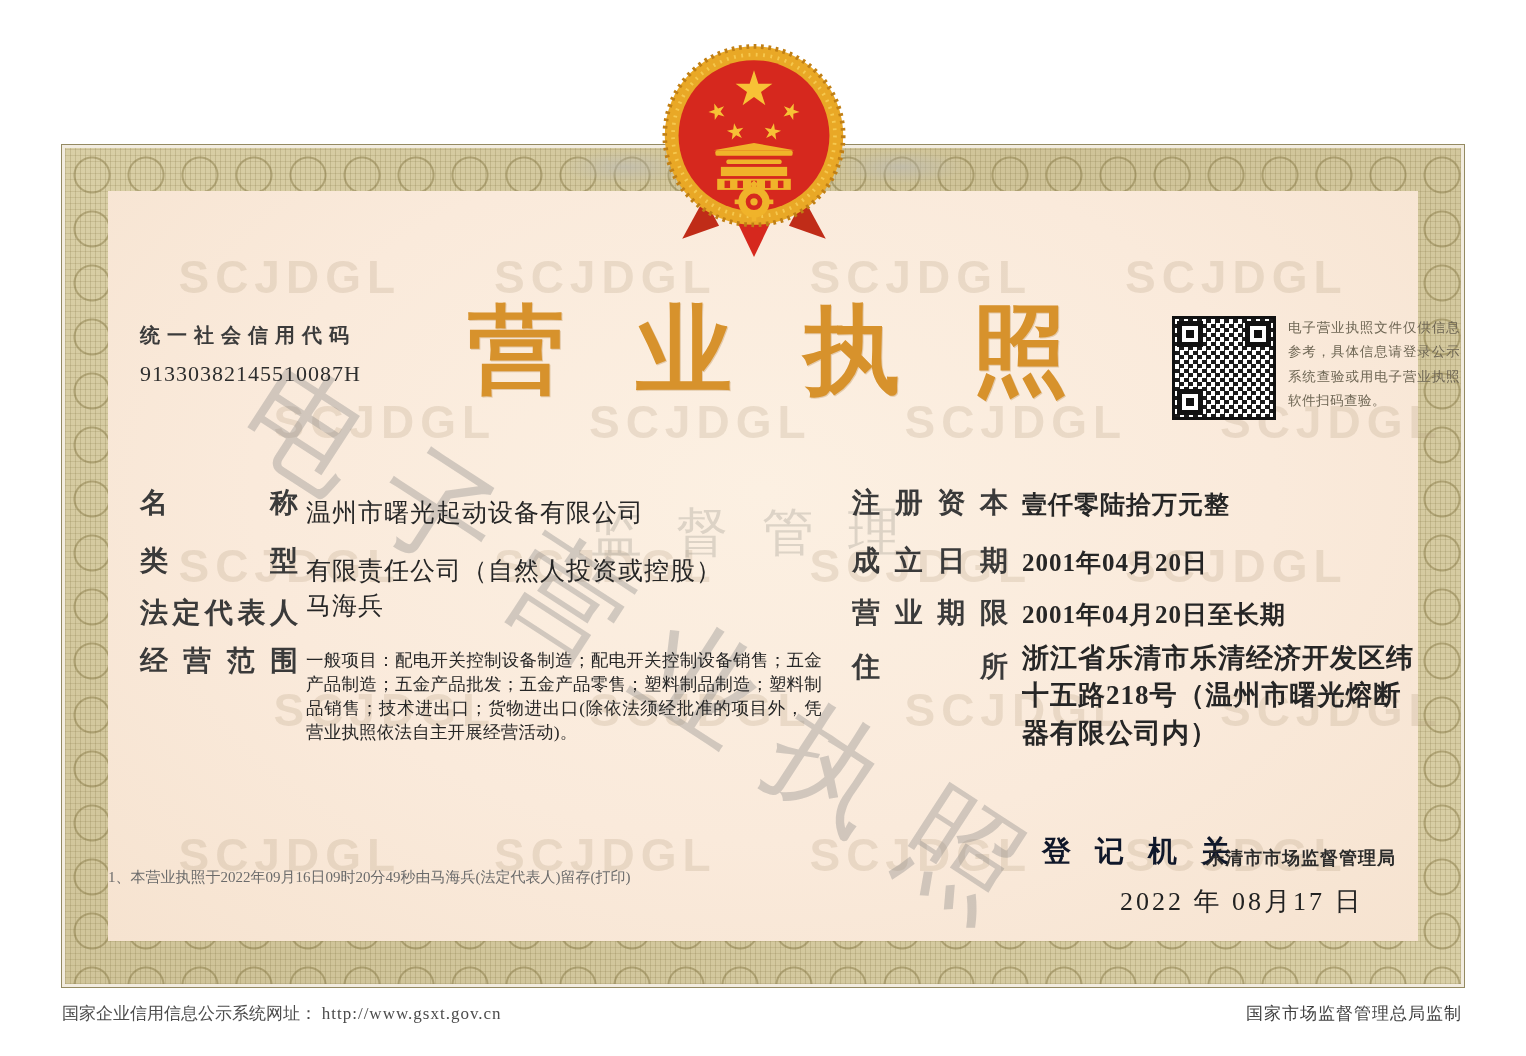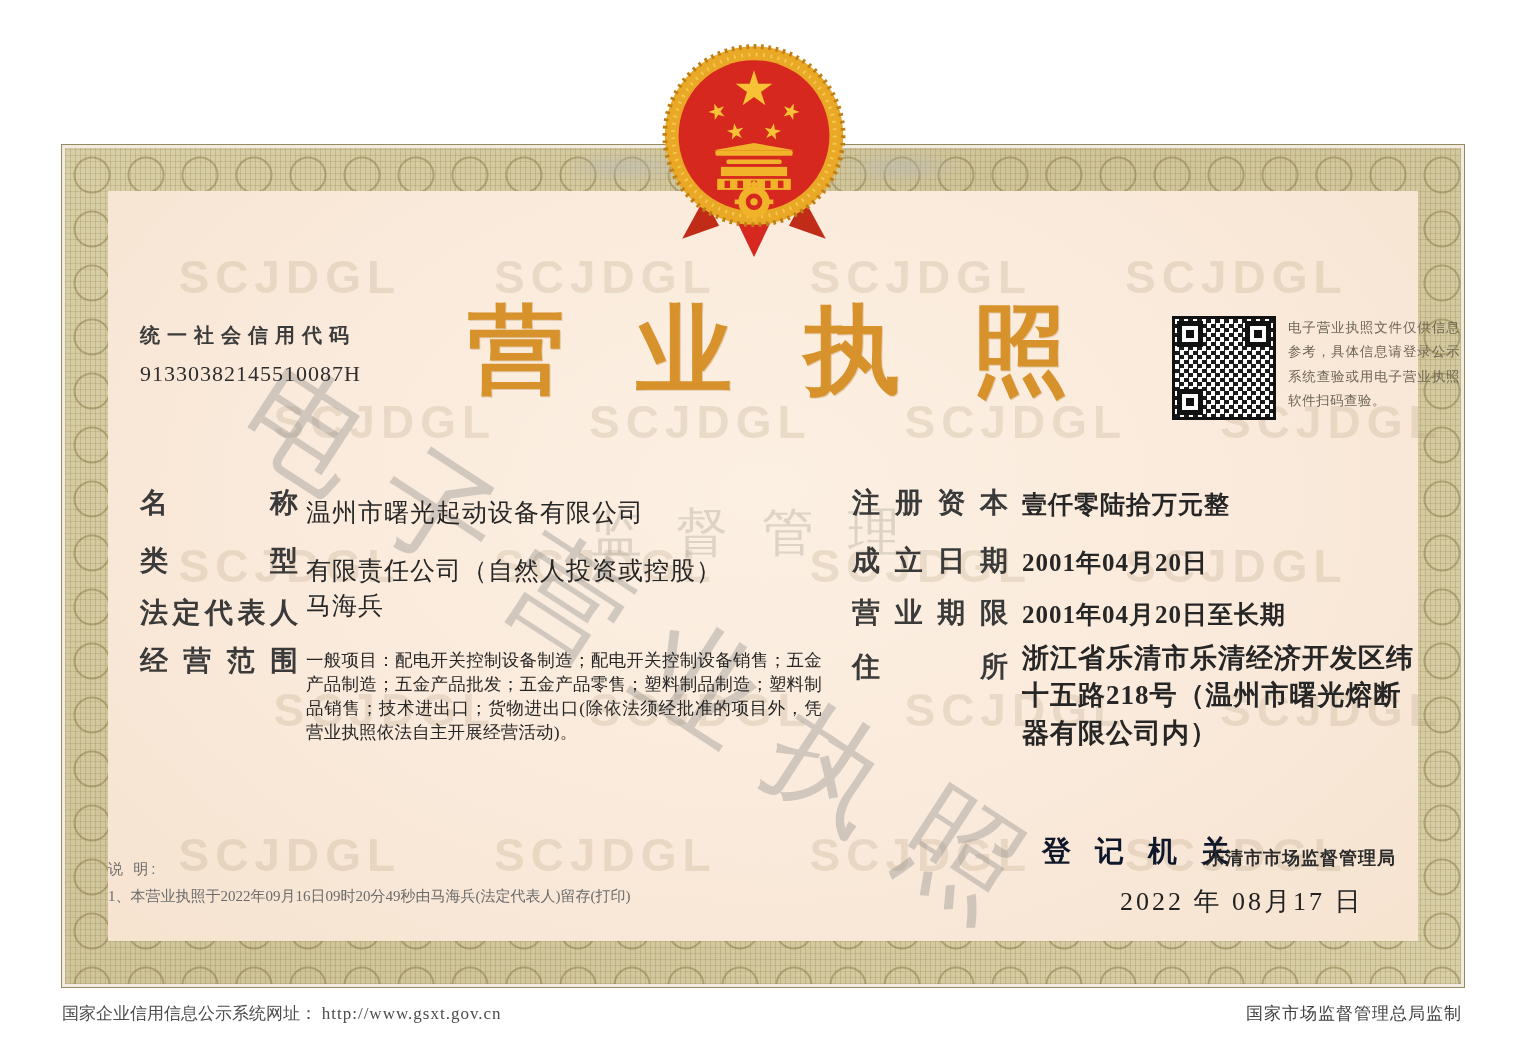--- a/index.html
+++ b/index.html
@@ -257,21 +257,20 @@
 <div class="f-value val-r" style="top:598px;">2001年04月20日至长期</div>
 
 <div class="f-label lab-r" style="top:648px;">住所</div>
 <div class="f-value val-r addr-text" style="top:640px;">浙江省乐清市乐清经济开发区纬十五路218号（温州市曙光熔断器有限公司内）</div>
 
 <div class="reg-label">登记机关</div>
 <div class="reg-value">乐清市市场监督管理局</div>
 <div class="issue-date">2022 年 08月17 日</div>
 
 <div class="notes">
-  <div class="h">说 明:</div>
   <div class="l1">1、本营业执照于2022年09月16日09时20分49秒由马海兵(法定代表人)留存(打印)</div>
 </div>
 
 <div class="footer-left">
   <span>国家企业信用信息公示系统网址：</span>
   <span class="url">http://www.gsxt.gov.cn</span>
 </div>
 <div class="footer-right">国家市场监督管理总局监制</div>
 
 </body></html>

